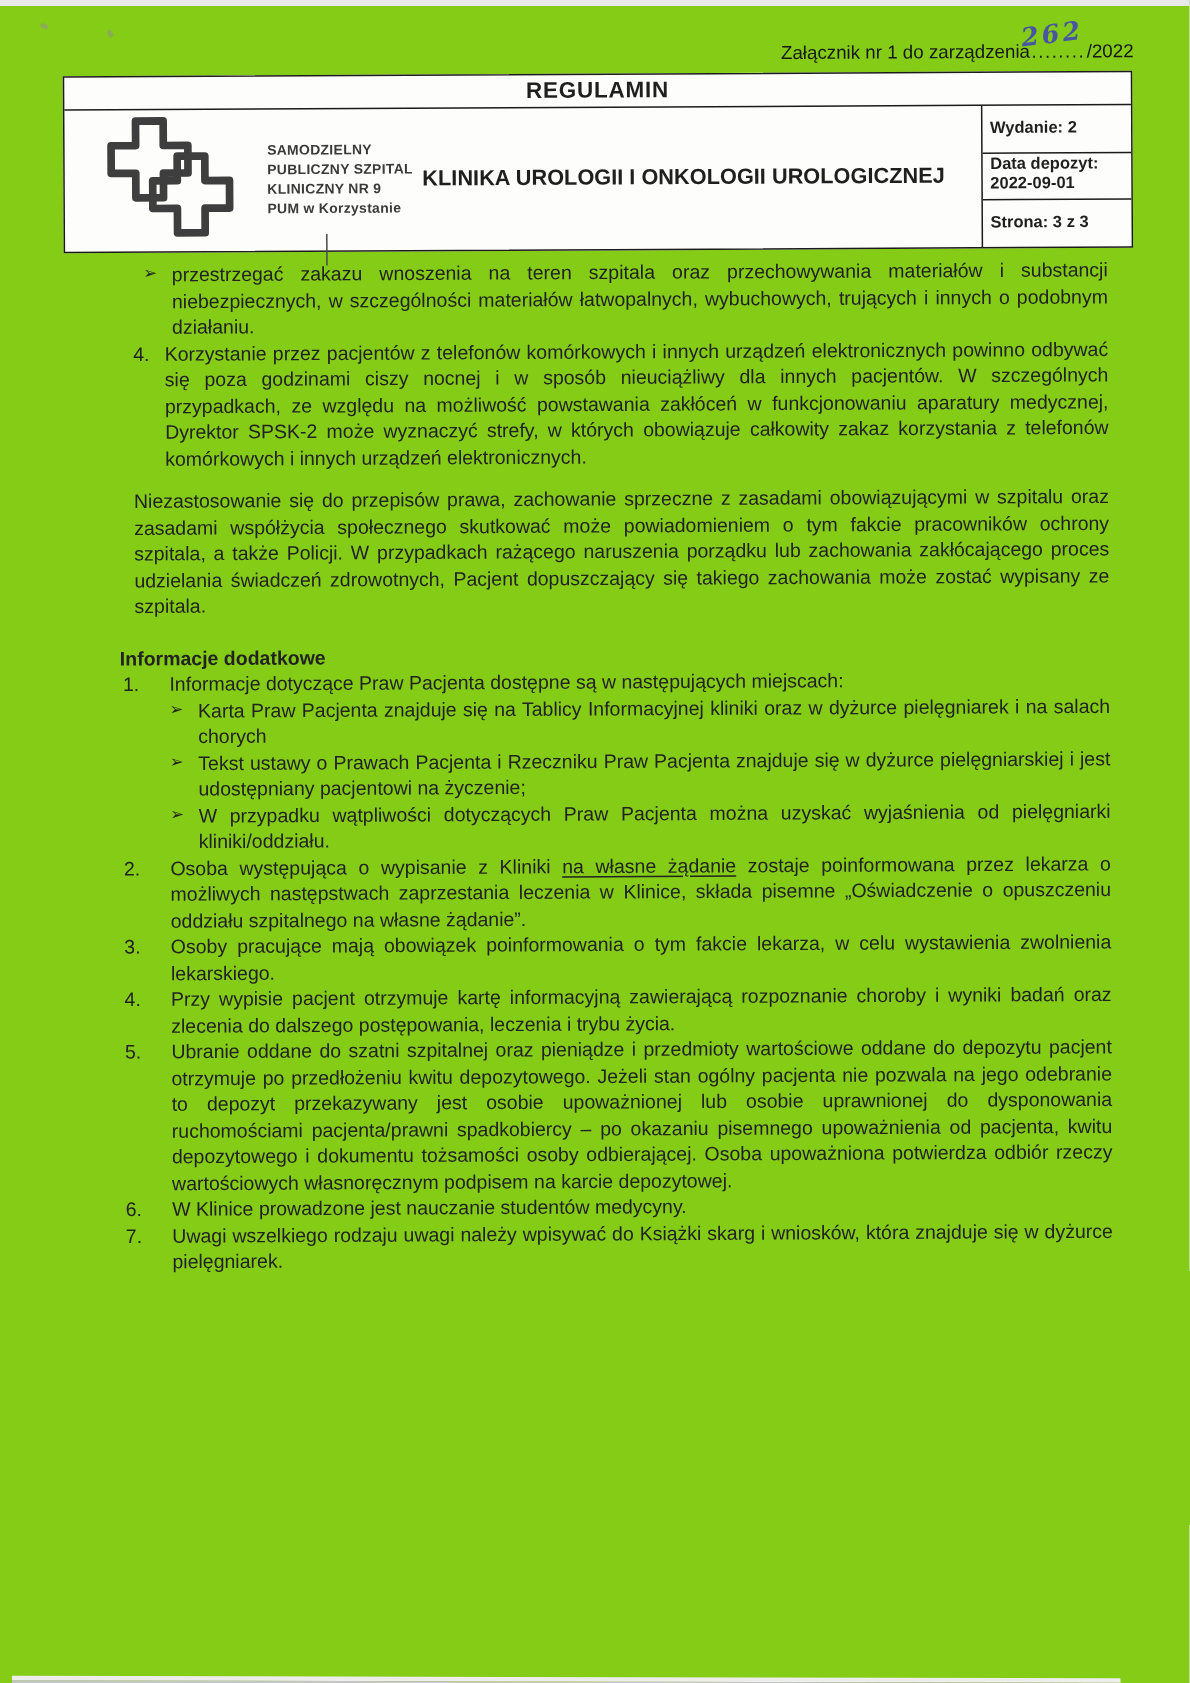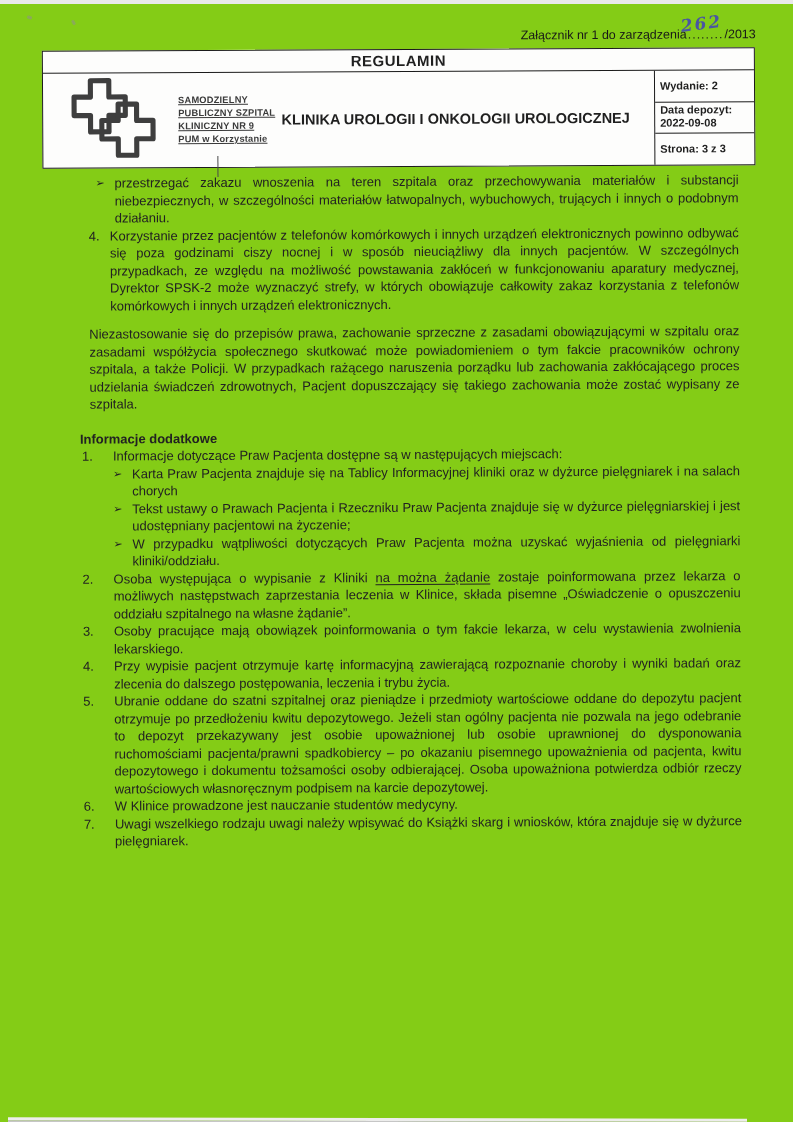--- a/index.html
+++ b/index.html
@@ -44,21 +44,21 @@
     letter-spacing:.5px;line-height:21px;height:21px;
   }
   .hrow-main{display:flex;height:94px;}
   .cell-logo{
     width:190px;flex:none;display:flex;align-items:center;
     padding-left:24px;gap:9px;
   }
   .logo-svg{flex:none;}
   .org{
     font-size:9.3px;font-weight:bold;color:#3a3a3a;
-    line-height:13px;letter-spacing:.2px;white-space:nowrap;text-decoration:underline;
+    line-height:13px;letter-spacing:.2px;white-space:nowrap;
   }
   .cell-title{
     flex:1;display:flex;align-items:center;justify-content:center;
     font-weight:bold;font-size:14.5px;text-align:center;padding:0 6px;
   }
   .cell-meta{
     width:99px;flex:none;border-left:1.6px solid #1b1b1b;
     display:flex;flex-direction:column;font-size:11px;font-weight:bold;
   }
   .mrow{padding:1px 4px 2px 5px;flex:1;}
@@ -101,21 +101,21 @@
 </head>
 <body>
 
 <div class="page">
   <span class="speck s1"></span>
   <span class="speck s2"></span>
 
   <div class="sheet">
 
     <div class="annotation">
-      <span>Załącznik nr 1 do zarządzenia</span><span class="dotwrap"><span class="dots">........</span><span class="hand">262</span></span><span>/2013</span>
+      <span>Załącznik nr 1 do zarządzenia</span><span class="dotwrap"><span class="dots">........</span><span class="hand">262</span></span><span>/2022</span>
     </div>
 
     <div class="htable">
       <div class="hrow-title">REGULAMIN</div>
       <div class="hrow-main">
         <div class="cell-logo">
           <svg class="logo-svg" width="102" height="86" viewBox="0 0 92 84" aria-hidden="true">
             <g fill="none" stroke="#3e3e3e" stroke-width="5" stroke-linejoin="round" stroke-linecap="round">
               <path d="M19,3 H37 V19 H53 V37 H37 V53 H19 V37 H3 V19 H19 Z"></path>
               <path d="M46,26 H64 V42 H80 V60 H64 V76 H46 V60 H30 V42 H46 Z"></path>
@@ -126,21 +126,21 @@
             <span>PUBLICZNY SZPITAL</span><br>
             <span>KLINICZNY NR 9</span><br>
             <span>PUM w Korzystanie</span>
           </div>
         </div>
         <div class="cell-title">KLINIKA UROLOGII I ONKOLOGII UROLOGICZNEJ</div>
         <div class="cell-meta">
           <div class="mrow inline">Wydanie: 2</div>
           <div class="mrow mid">
             <span>Data depozyt:</span>
-            <span class="val">2022-09-08</span>
+            <span class="val">2022-09-01</span>
           </div>
           <div class="mrow inline">Strona: 3 z 3</div>
         </div>
       </div>
     </div>
 
     <div class="tick"></div>
 
     <div class="body">
 
@@ -169,21 +169,21 @@
         <span class="mk">➢</span>
         <div class="txt">Tekst ustawy o Prawach Pacjenta i Rzeczniku Praw Pacjenta znajduje się w dyżurce pielęgniarskiej i jest udostępniany pacjentowi na życzenie;</div>
       </div>
       <div class="srow">
         <span class="mk">➢</span>
         <div class="txt">W przypadku wątpliwości dotyczących Praw Pacjenta można uzyskać wyjaśnienia od pielęgniarki kliniki/oddziału.</div>
       </div>
 
       <div class="irow">
         <span class="mk">2.</span>
-        <div class="txt"><span>Osoba występująca o wypisanie z Kliniki </span><span class="u">na można żądanie</span><span> zostaje poinformowana przez lekarza o możliwych następstwach zaprzestania leczenia w Klinice, składa pisemne „Oświadczenie o opuszczeniu oddziału szpitalnego na własne żądanie”.</span></div>
+        <div class="txt"><span>Osoba występująca o wypisanie z Kliniki </span><span class="u">na własne żądanie</span><span> zostaje poinformowana przez lekarza o możliwych następstwach zaprzestania leczenia w Klinice, składa pisemne „Oświadczenie o opuszczeniu oddziału szpitalnego na własne żądanie”.</span></div>
       </div>
 
       <div class="irow">
         <span class="mk">3.</span>
         <div class="txt">Osoby pracujące mają obowiązek poinformowania o tym fakcie lekarza, w celu wystawienia zwolnienia lekarskiego.</div>
       </div>
       <div class="irow">
         <span class="mk">4.</span>
         <div class="txt">Przy wypisie pacjent otrzymuje kartę informacyjną zawierającą rozpoznanie choroby i wyniki badań oraz zlecenia do dalszego postępowania, leczenia i trybu życia.</div>
       </div>

